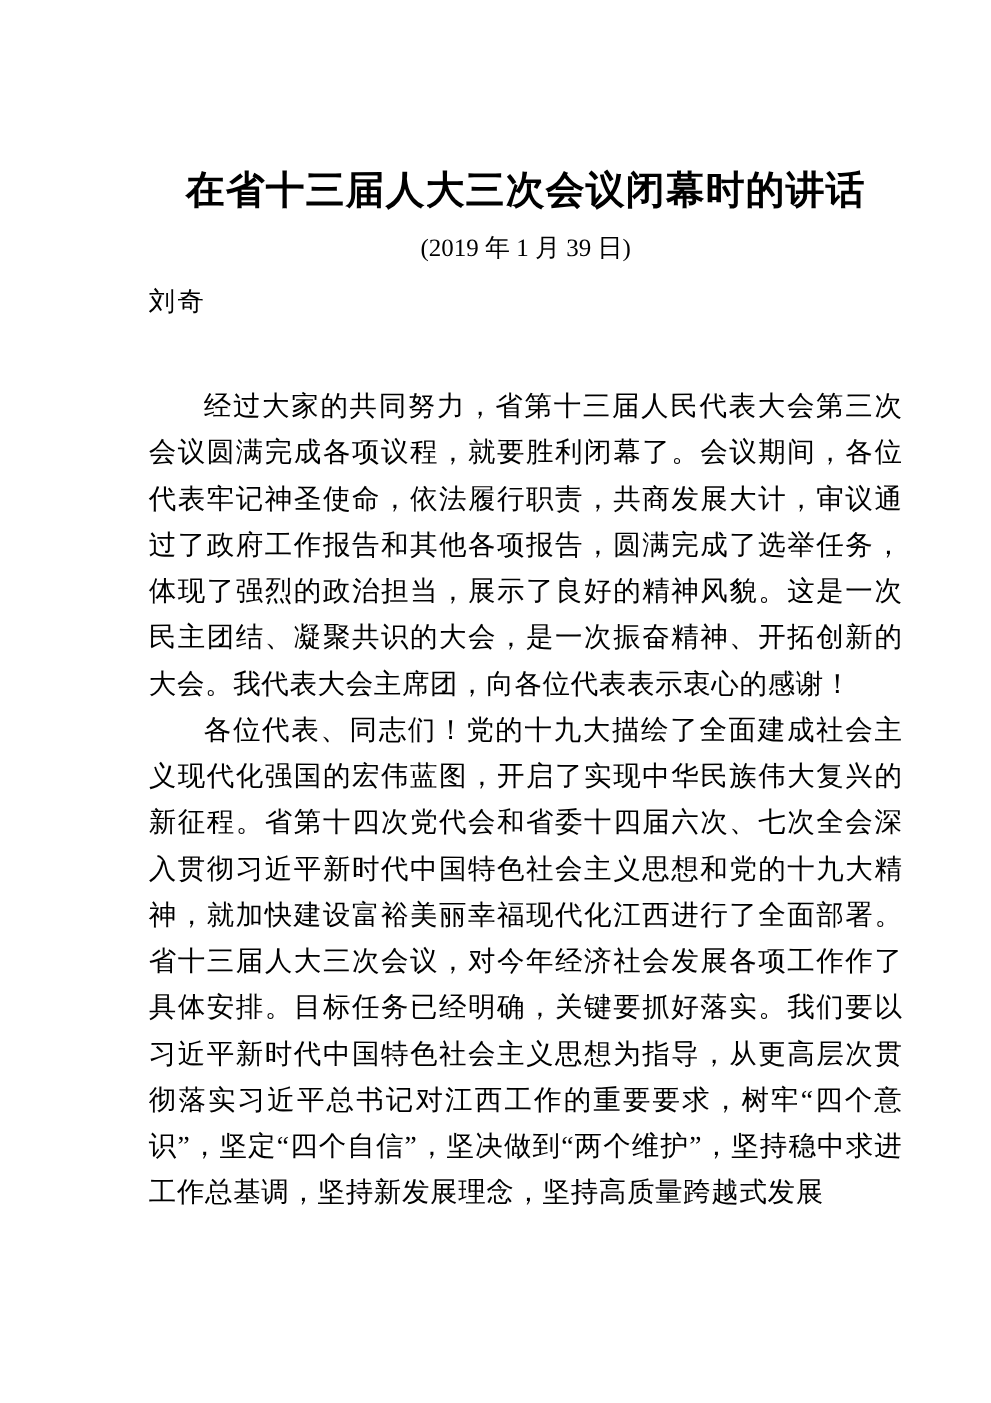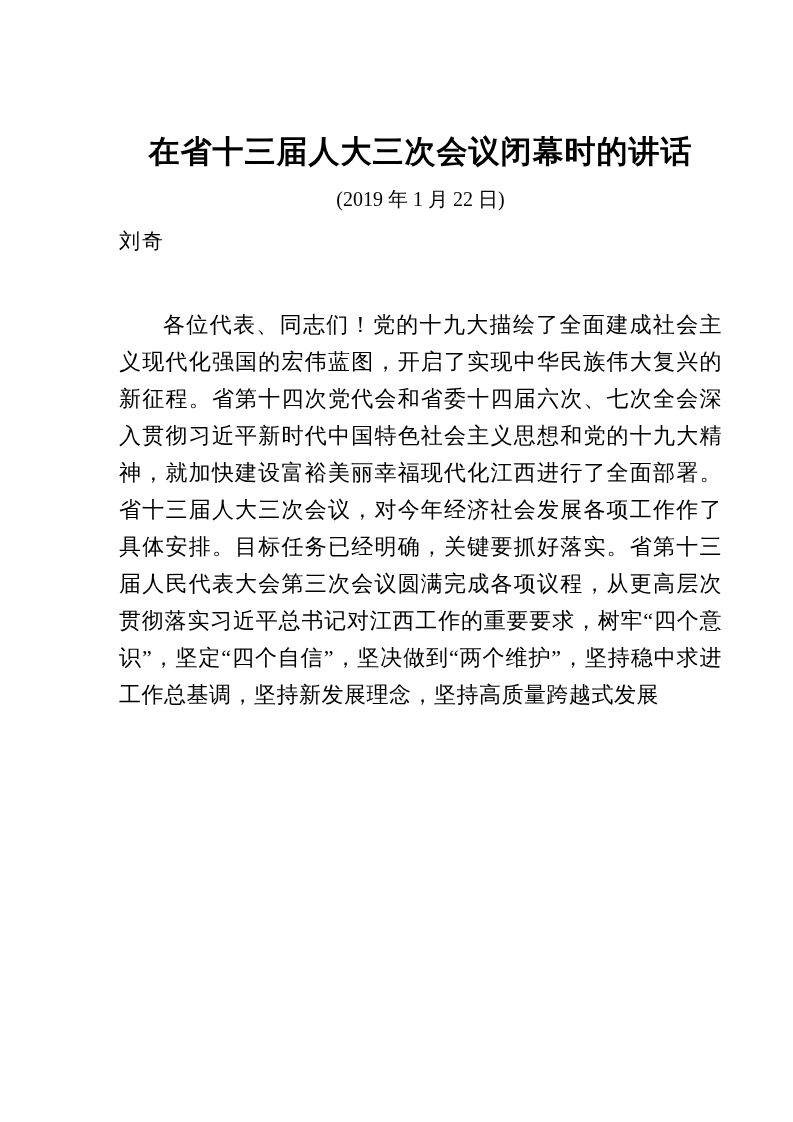--- a/index.html
+++ b/index.html
@@ -61,19 +61,20 @@
   .doc-body p.salutation {
     text-indent: 0;
   }
 </style>
 </head>
 <body>
 
 <div class="page">
   <div class="content">
     <h1 class="doc-title">在省十三届人大三次会议闭幕时的讲话</h1>
-    <div class="doc-date">(2019 年 1 月 22 日)</div>
+    <div class="doc-date">(2019 年 1 月 39 日)</div>
     <div class="doc-author">刘奇</div>
     <div class="doc-body">
-      <p>各位代表、同志们！党的十九大描绘了全面建成社会主义现代化强国的宏伟蓝图，开启了实现中华民族伟大复兴的新征程。省第十四次党代会和省委十四届六次、七次全会深入贯彻习近平新时代中国特色社会主义思想和党的十九大精神，就加快建设富裕美丽幸福现代化江西进行了全面部署。省十三届人大三次会议，对今年经济社会发展各项工作作了具体安排。目标任务已经明确，关键要抓好落实。省第十三届人民代表大会第三次会议圆满完成各项议程，从更高层次贯彻落实习近平总书记对江西工作的重要要求，树牢“四个意识”，坚定“四个自信”，坚决做到“两个维护”，坚持稳中求进工作总基调，坚持新发展理念，坚持高质量跨越式发展</p>
+      <p>经过大家的共同努力，省第十三届人民代表大会第三次会议圆满完成各项议程，就要胜利闭幕了。会议期间，各位代表牢记神圣使命，依法履行职责，共商发展大计，审议通过了政府工作报告和其他各项报告，圆满完成了选举任务，体现了强烈的政治担当，展示了良好的精神风貌。这是一次民主团结、凝聚共识的大会，是一次振奋精神、开拓创新的大会。我代表大会主席团，向各位代表表示衷心的感谢！</p>
+      <p>各位代表、同志们！党的十九大描绘了全面建成社会主义现代化强国的宏伟蓝图，开启了实现中华民族伟大复兴的新征程。省第十四次党代会和省委十四届六次、七次全会深入贯彻习近平新时代中国特色社会主义思想和党的十九大精神，就加快建设富裕美丽幸福现代化江西进行了全面部署。省十三届人大三次会议，对今年经济社会发展各项工作作了具体安排。目标任务已经明确，关键要抓好落实。我们要以习近平新时代中国特色社会主义思想为指导，从更高层次贯彻落实习近平总书记对江西工作的重要要求，树牢“四个意识”，坚定“四个自信”，坚决做到“两个维护”，坚持稳中求进工作总基调，坚持新发展理念，坚持高质量跨越式发展</p>
     </div>
   </div>
 </div>
 
 </body></html>

